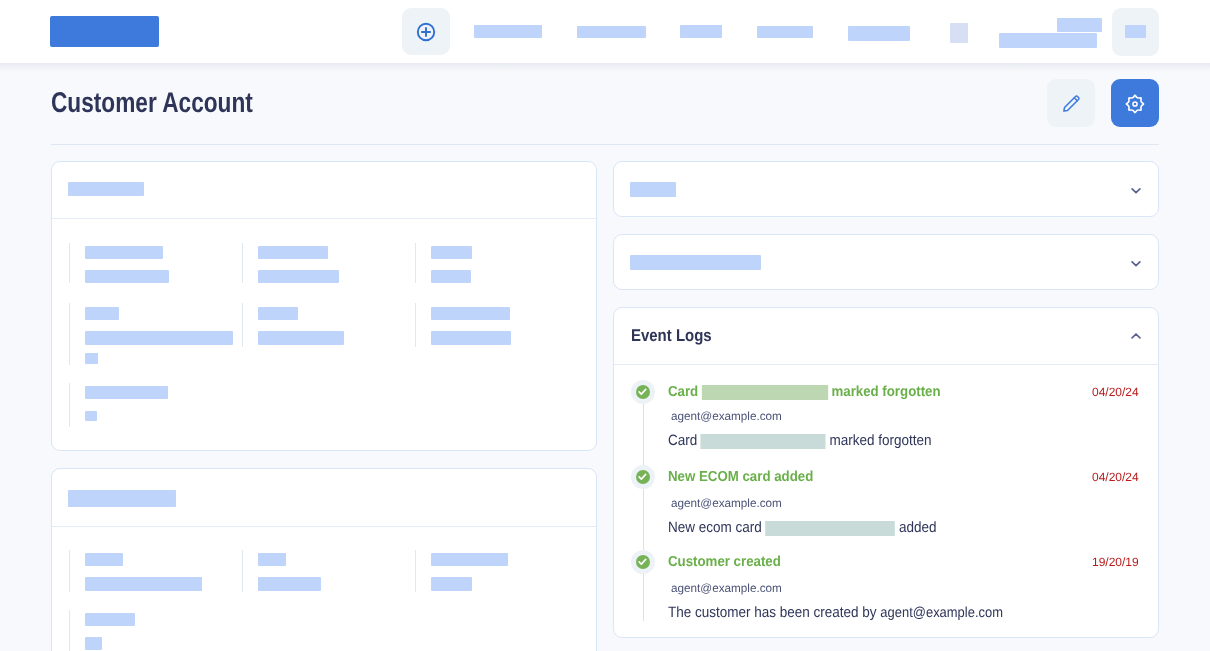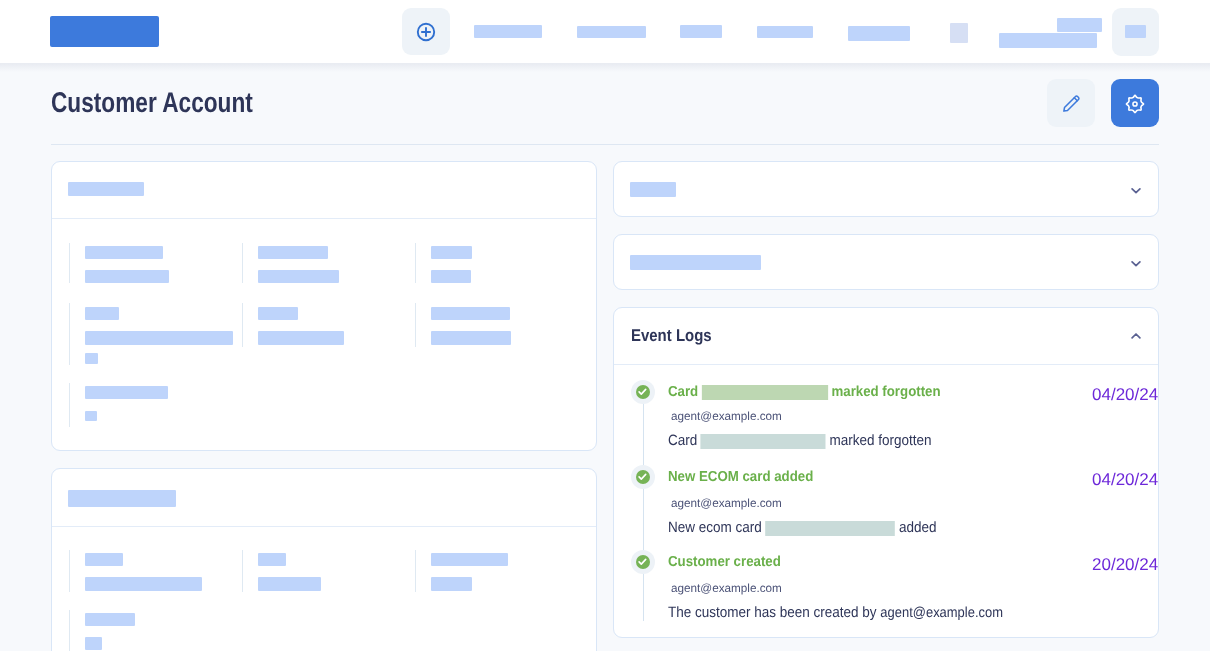--- a/index.html
+++ b/index.html
@@ -40,21 +40,21 @@
 
   
   .ev-title { position:absolute; font-size:17px; font-weight:bold; color:#2e3558;
               transform-origin:left top; transform:scaleX(0.88); white-space:nowrap; }
   .ev-head { position:absolute; font-size:14.5px; font-weight:bold; color:#6ab04a;
              white-space:nowrap; transform-origin:left center; transform:scaleX(0.915); }
   .ev-mail { position:absolute; font-size:11.9px; color:#4b5277; white-space:nowrap;
              transform-origin:left center; transform:scaleX(0.985); }
   .ev-body { position:absolute; font-size:15px; color:#2e3558; white-space:nowrap;
              transform-origin:left center; transform:scaleX(0.9); }
-  .ev-date { position:absolute; font-size:17px; color:#6d28d9; white-space:nowrap; }
+  .ev-date { position:absolute; font-size:12px; color:#b91c1c; white-space:nowrap; }
   .ev-body-email { font-size:14.4px; }
   .redact { display:inline-block; background:#bdd7b2; vertical-align:middle; margin-left:-5.3px; }
   .redact2 { display:inline-block; background:#c9dbd9; vertical-align:middle; }
   .ev-line { position:absolute; width:1.2px; background:#d5e3f0; }
   .ev-dot { position:absolute; width:14px; height:14px; border-radius:50%; background:#76b356;
             display:flex; align-items:center; justify-content:center; }
   .ev-dot svg { position:absolute; left:-2px; top:-2px; }
   .ev-halo { position:absolute; width:24px; height:24px; border-radius:50%; background:#edf2f7; }
 </style>
 </head>
@@ -212,18 +212,18 @@
 
   <div class="ev-halo" style="left:17px;top:241.5px"></div>
   <div class="ev-dot" style="left:22px;top:246.5px">
     <svg width="17" height="17" viewBox="0 0 17 17">
         <path d="M5.1 8.9 L7.3 11.1 L11.7 6.4" fill="none" stroke="#fff" stroke-width="1.6" stroke-linecap="round" stroke-linejoin="round"></path>
       </svg>
   </div>
   <div class="ev-head" style="left:54px;top:246px">
     <span>Customer created</span>
   </div>
-  <div class="ev-date" style="left:478px;top:247px">20/20/24</div>
+  <div class="ev-date" style="left:478px;top:247px">19/20/19</div>
   <div class="ev-mail" style="left:57px;top:273px">agent@example.com</div>
   <div class="ev-body" style="left:54px;top:296px">
     <span>The customer has been created by </span><span class="ev-body-email">agent@example.com</span>
   </div>
 </div>
 
 </body></html>

